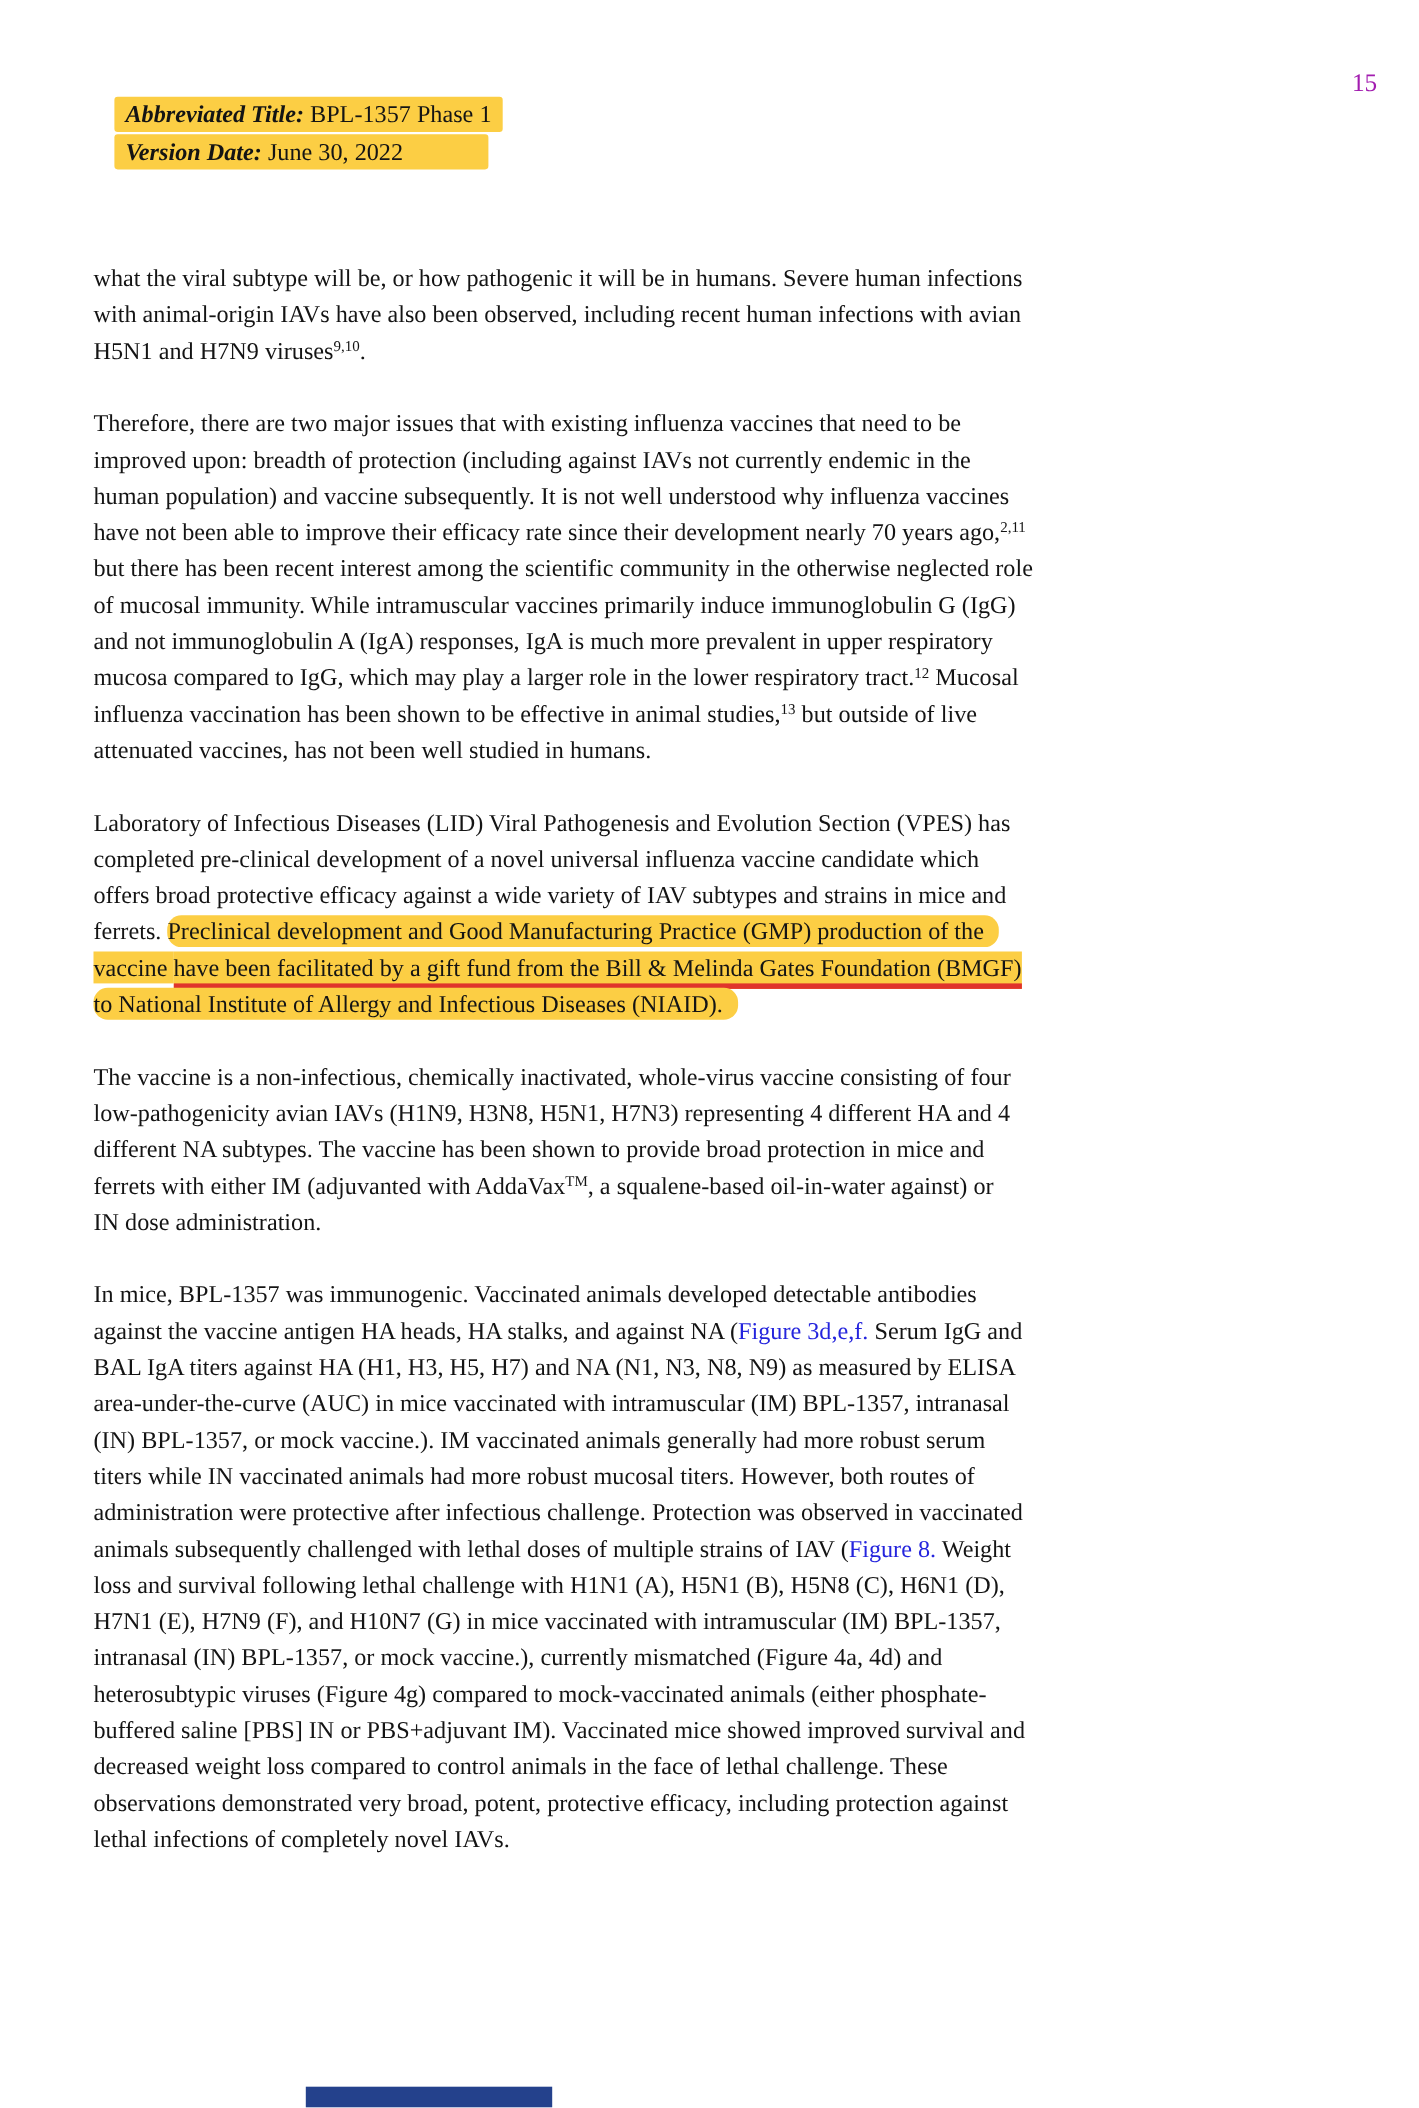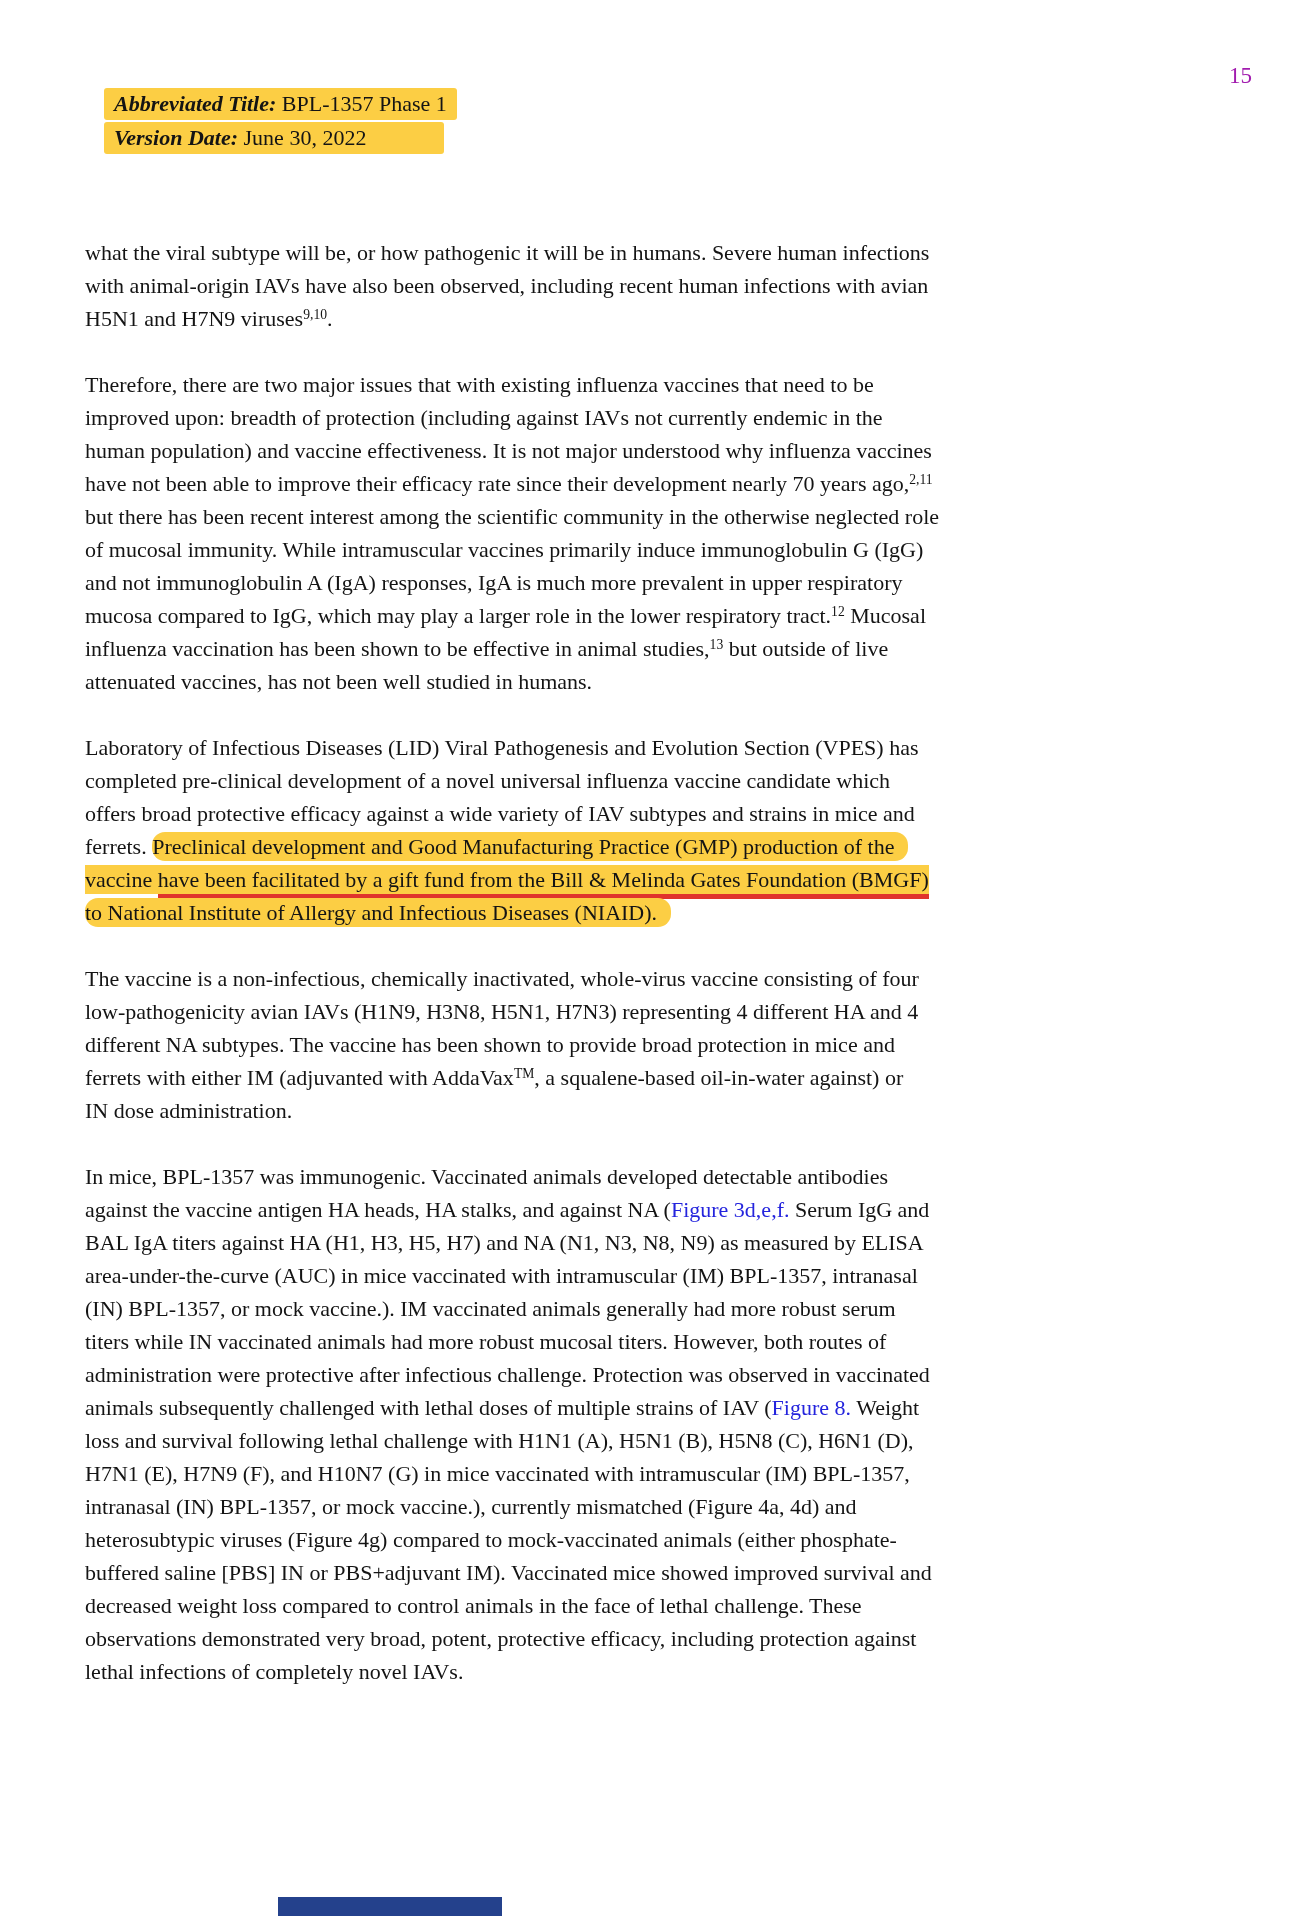--- a/index.html
+++ b/index.html
@@ -51,21 +51,21 @@
 
   <div class="doc-body">
       <div class="para">
         <div class="line"><span>what the viral subtype will be, or how pathogenic it will be in humans. Severe human infections</span></div>
         <div class="line"><span>with animal-origin IAVs have also been observed, including recent human infections with avian</span></div>
         <div class="line"><span>H5N1 and H7N9 viruses</span><span class="sup">9,10</span><span>.</span></div>
       </div>
       <div class="para">
         <div class="line"><span>Therefore, there are two major issues that with existing influenza vaccines that need to be</span></div>
         <div class="line"><span>improved upon: breadth of protection (including against IAVs not currently endemic in the</span></div>
-        <div class="line"><span>human population) and vaccine effectiveness. It is not major understood why influenza vaccines</span></div>
+        <div class="line"><span>human population) and vaccine subsequently. It is not well understood why influenza vaccines</span></div>
         <div class="line"><span>have not been able to improve their efficacy rate since their development nearly 70 years ago,</span><span class="sup">2,11</span></div>
         <div class="line"><span>but there has been recent interest among the scientific community in the otherwise neglected role</span></div>
         <div class="line"><span>of mucosal immunity. While intramuscular vaccines primarily induce immunoglobulin G (IgG)</span></div>
         <div class="line"><span>and not immunoglobulin A (IgA) responses, IgA is much more prevalent in upper respiratory</span></div>
         <div class="line"><span>mucosa compared to IgG, which may play a larger role in the lower respiratory tract.</span><span class="sup">12</span><span> Mucosal</span></div>
         <div class="line"><span>influenza vaccination has been shown to be effective in animal studies,</span><span class="sup">13</span><span> but outside of live</span></div>
         <div class="line"><span>attenuated vaccines, has not been well studied in humans.</span></div>
       </div>
       <div class="para">
         <div class="line"><span>Laboratory of Infectious Diseases (LID) Viral Pathogenesis and Evolution Section (VPES) has</span></div>

